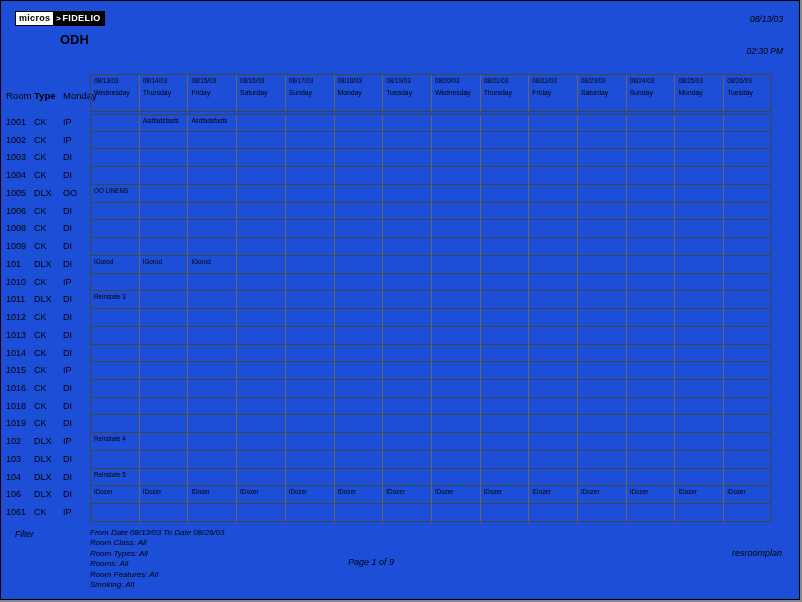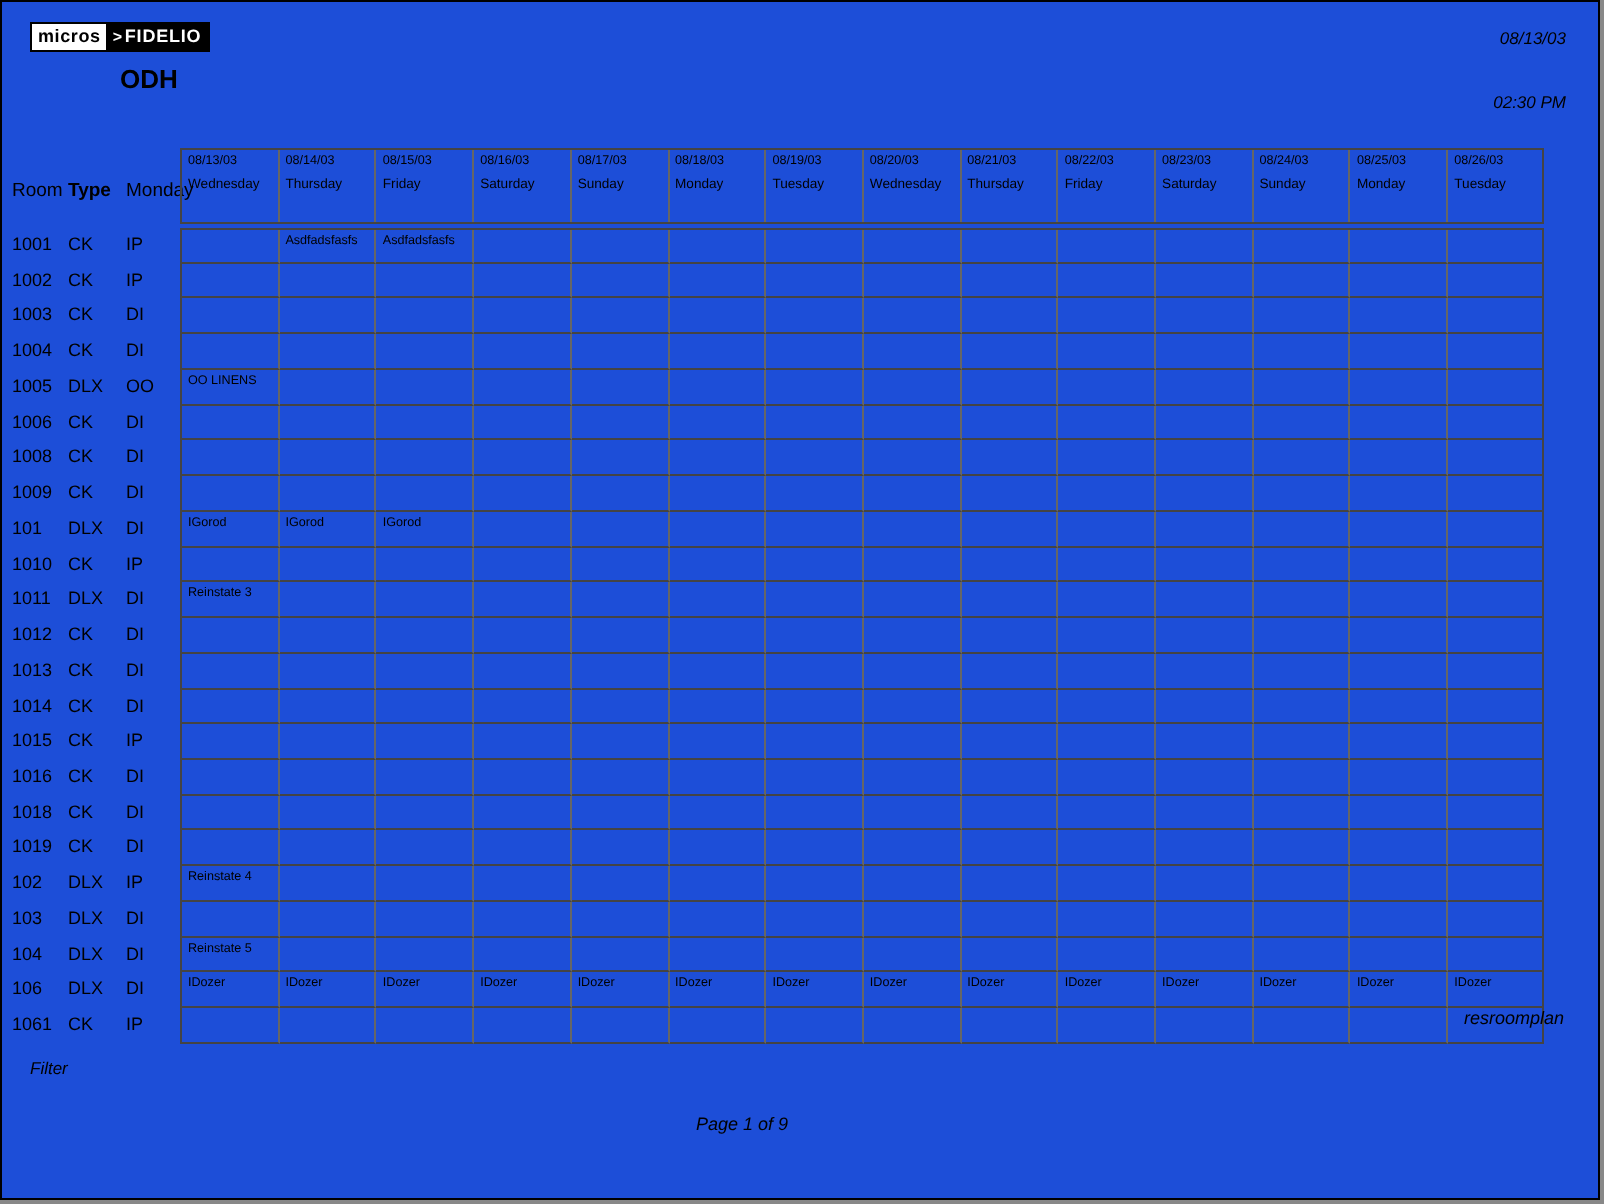--- a/index.html
+++ b/index.html
@@ -40,21 +40,21 @@
   .lab.type { width:29px; }
   .lab.status { width:27px; }
   .cells { display:flex; width:682px; border-left:1px solid #444; border-right:1px solid #444; }
   .grid-body .row:first-child .cells { border-top:1px solid #444; }
   .cell { flex:0 0 48.71px; border-right:1px solid #666; border-bottom:1px solid #444; font-size:6.3px; padding:2px 0 0 3px; overflow:hidden; white-space:nowrap; height:100%; }
   .cell:last-child { flex:1 1 auto; border-right:none; }
   
   .filter-label { position:absolute; left:14px; top:528px; font-style:italic; font-size:8.5px; }
   .filter-block { position:absolute; left:89px; top:527px; font-style:italic; font-size:8px; line-height:10.4px; }
   .page-indicator { position:absolute; left:347px; top:529px; font-style:italic; font-size:9px;margin-top:27px; }
-  .report-code { position:absolute; right:17px; top:503px; font-style:italic; font-size:9px;margin-left:36px; }
+  .report-code { position:absolute; right:17px; top:547px; font-style:italic; font-size:9px;margin-left:36px; }
 </style>
 </head>
 <body>
 
 <div class="page">
 
   <div class="logo">
     <span class="logo-micros">micros</span>
     <span class="logo-fidelio">
         <span class="logo-arrow">&gt;</span>
@@ -610,16 +610,24 @@
           <span class="cell"></span>
           <span class="cell"></span>
           <span class="cell"></span>
           <span class="cell"></span>
           <span class="cell"></span>
         </span>
       </div>
     </div>
 
   <div class="filter-label">Filter</div>
+  <div class="filter-block">
+      <div>From Date 08/13/03  To Date 08/26/03</div>
+      <div>Room Class: All</div>
+      <div>Room Types: All</div>
+      <div>Rooms: All</div>
+      <div>Room Features: All</div>
+      <div>Smoking: All</div>
+    </div>
   <div class="page-indicator">Page 1 of 9</div>
   <div class="report-code">resroomplan</div>
 
 </div>
 
 </body></html>

